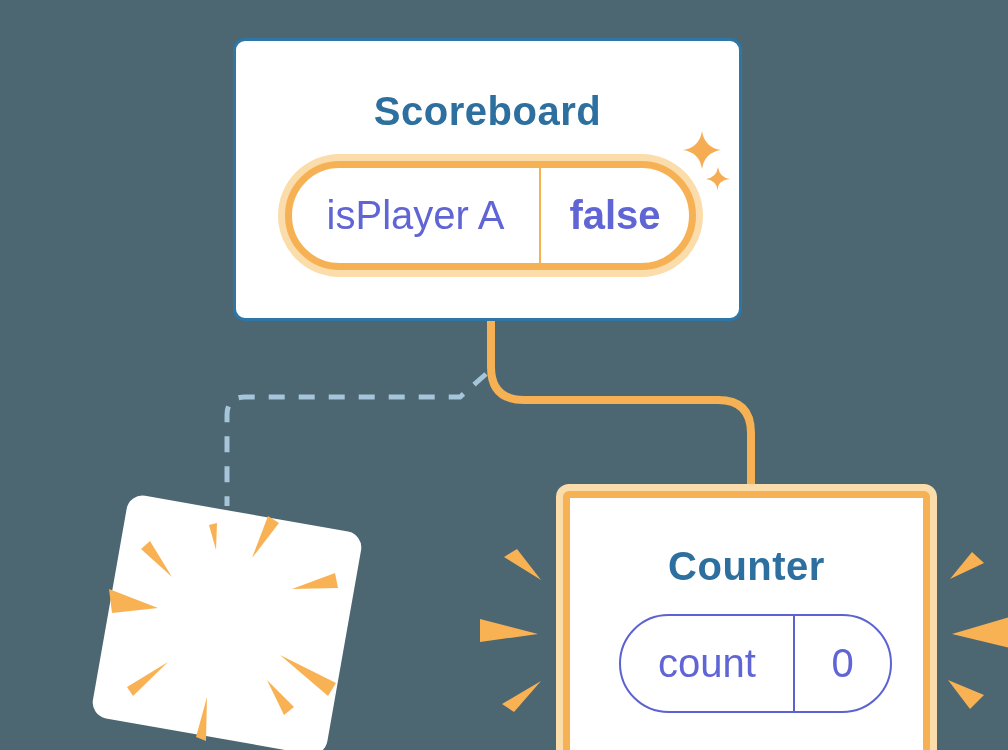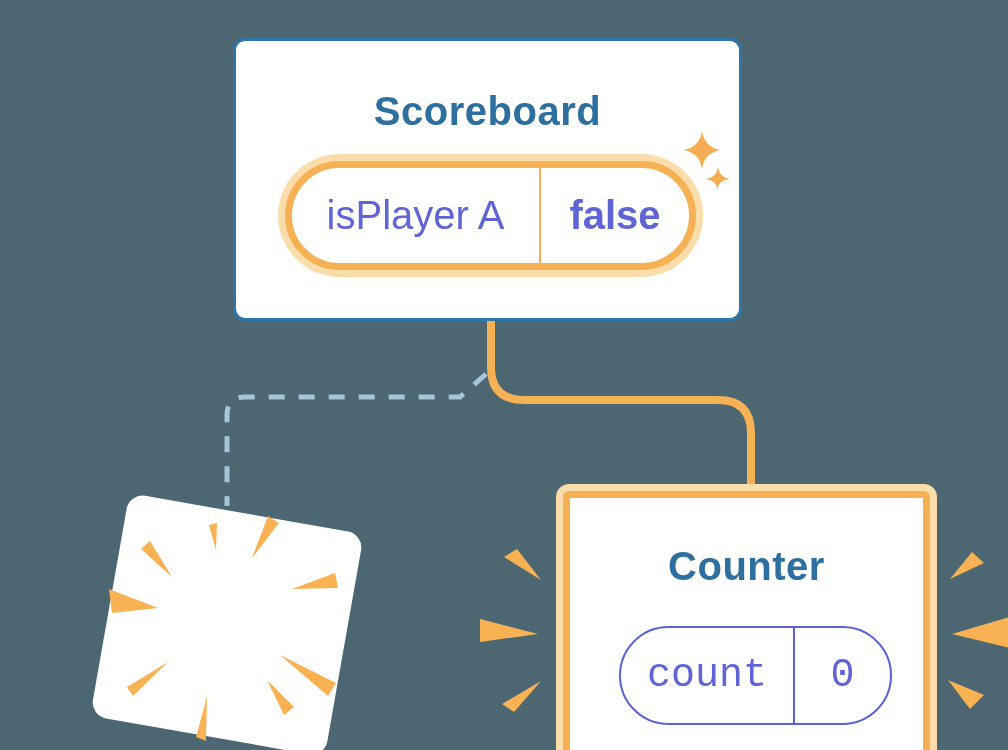--- a/index.html
+++ b/index.html
@@ -57,24 +57,23 @@
     background: #ffffff;
     overflow: hidden;
   }
   .pill-highlighted {
     left: 49px; top: 120px;
     width: 411px; height: 109px;
     border: 7px solid #f6b155;
     box-shadow: 0 0 0 7px #fbdcab;
   }
   .pill-normal {
-    left: 49px; top: 128px;
+    left: 49px; top: 116px;
     width: 273px; height: 99px;
     border: 2px solid #5b62d2;
-    font-family: Liberation Mono, monospace;
   }
   .pill-cell {
     display: flex;
     align-items: center;
     justify-content: center;
     font-size: 40px;
     color: #6065d6;
   }
   .pill-highlighted .cell-name  { width: 247px; }
   .pill-highlighted .cell-value { flex: 1; font-weight: 700; }

